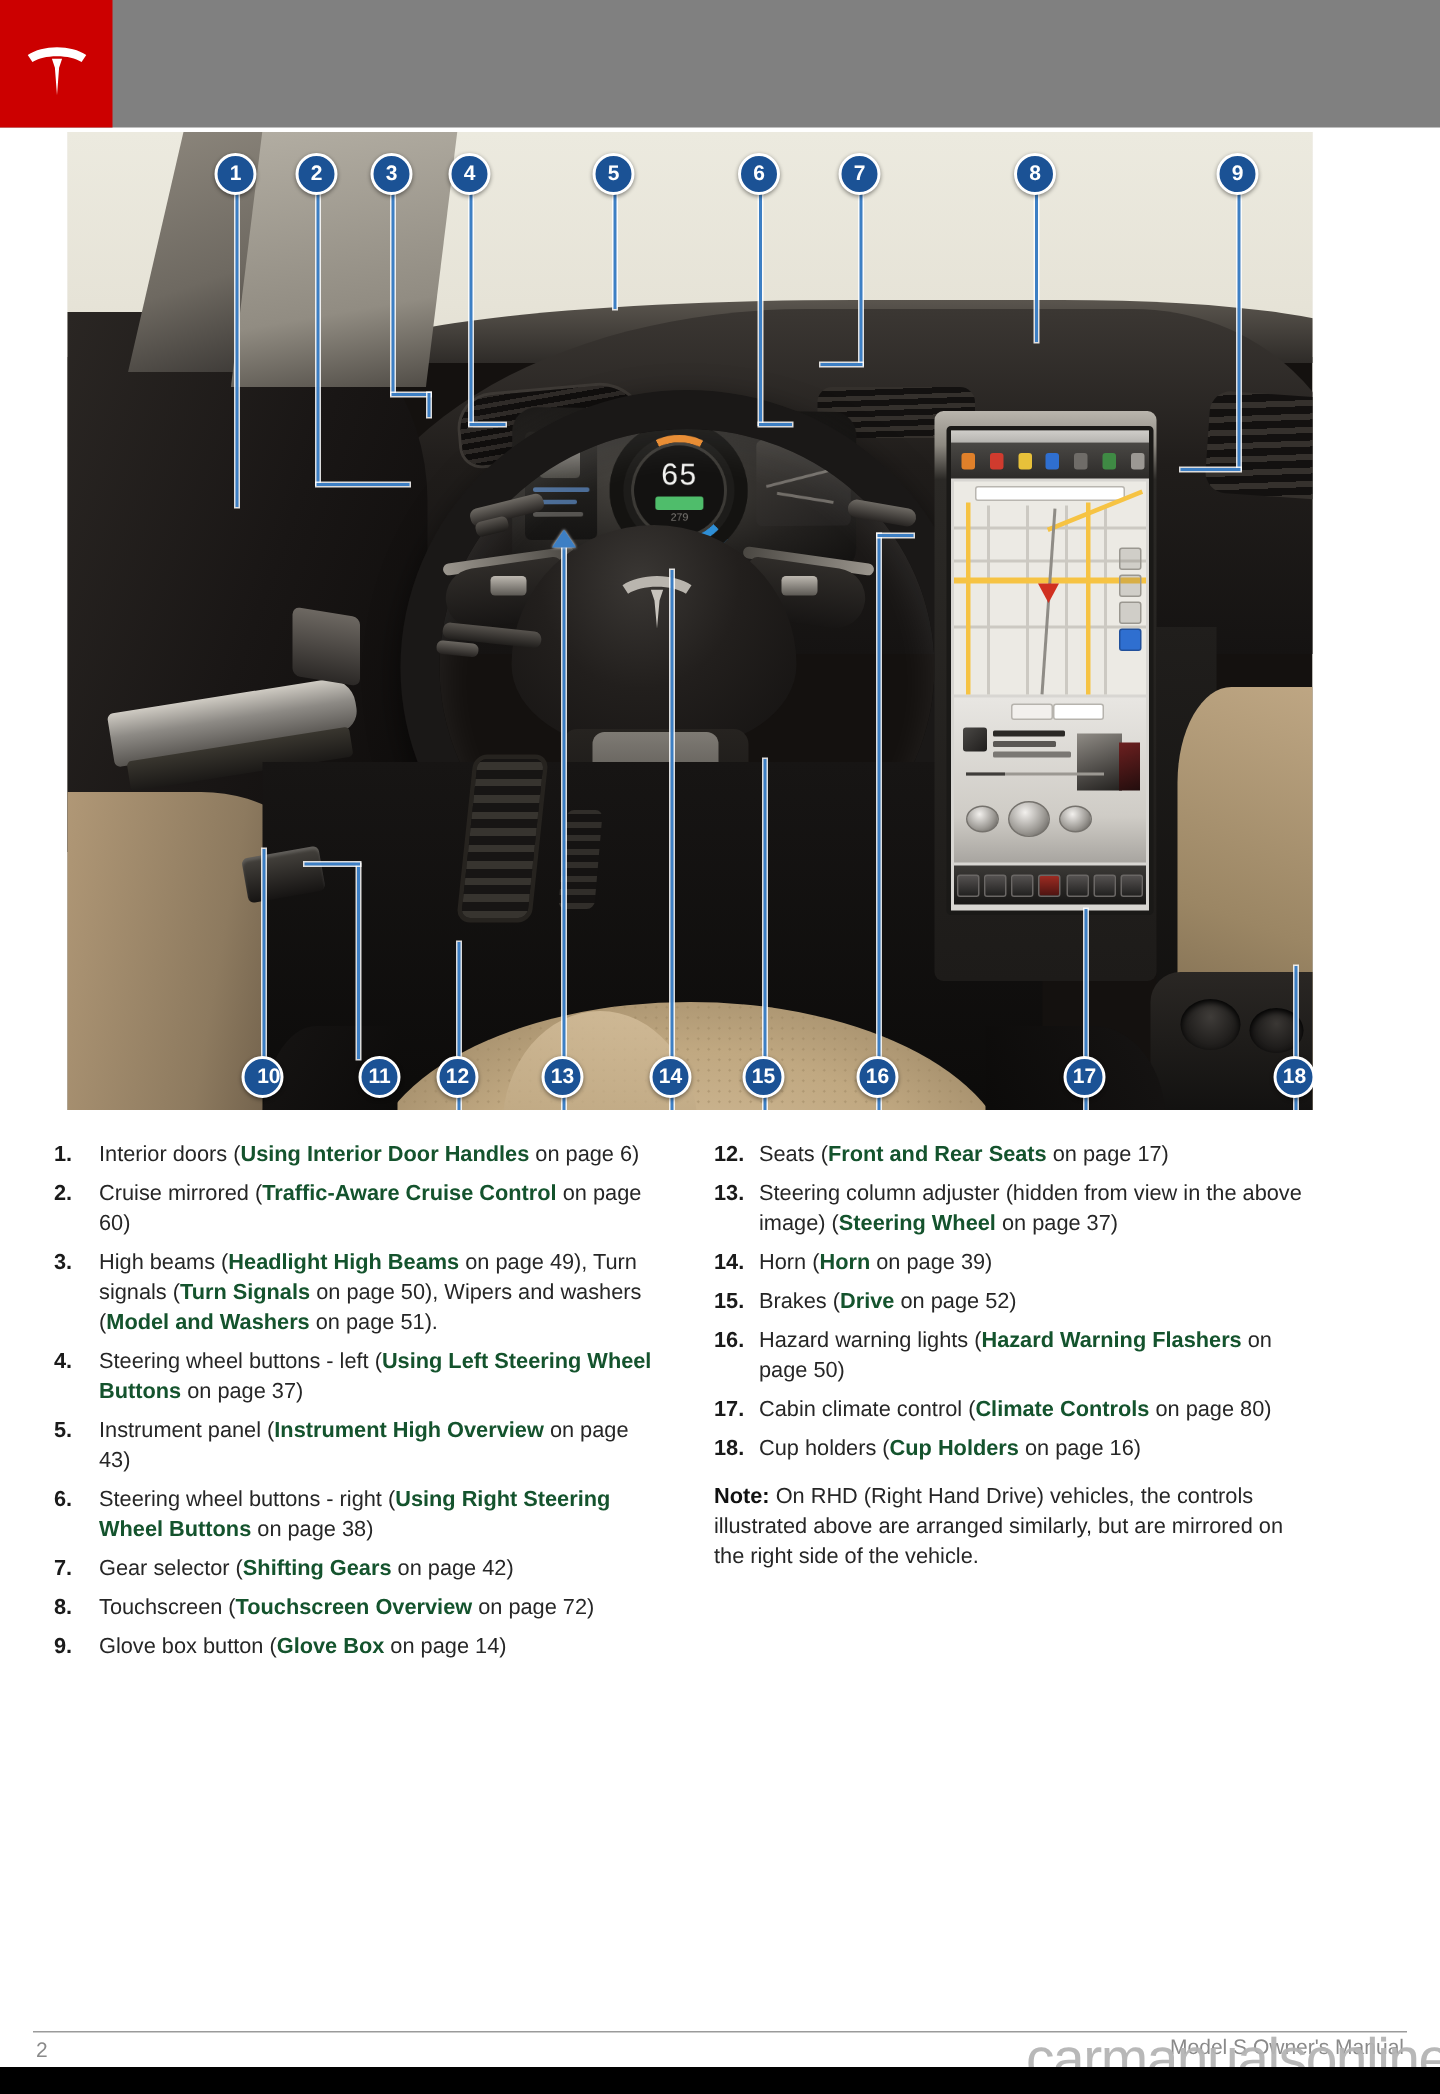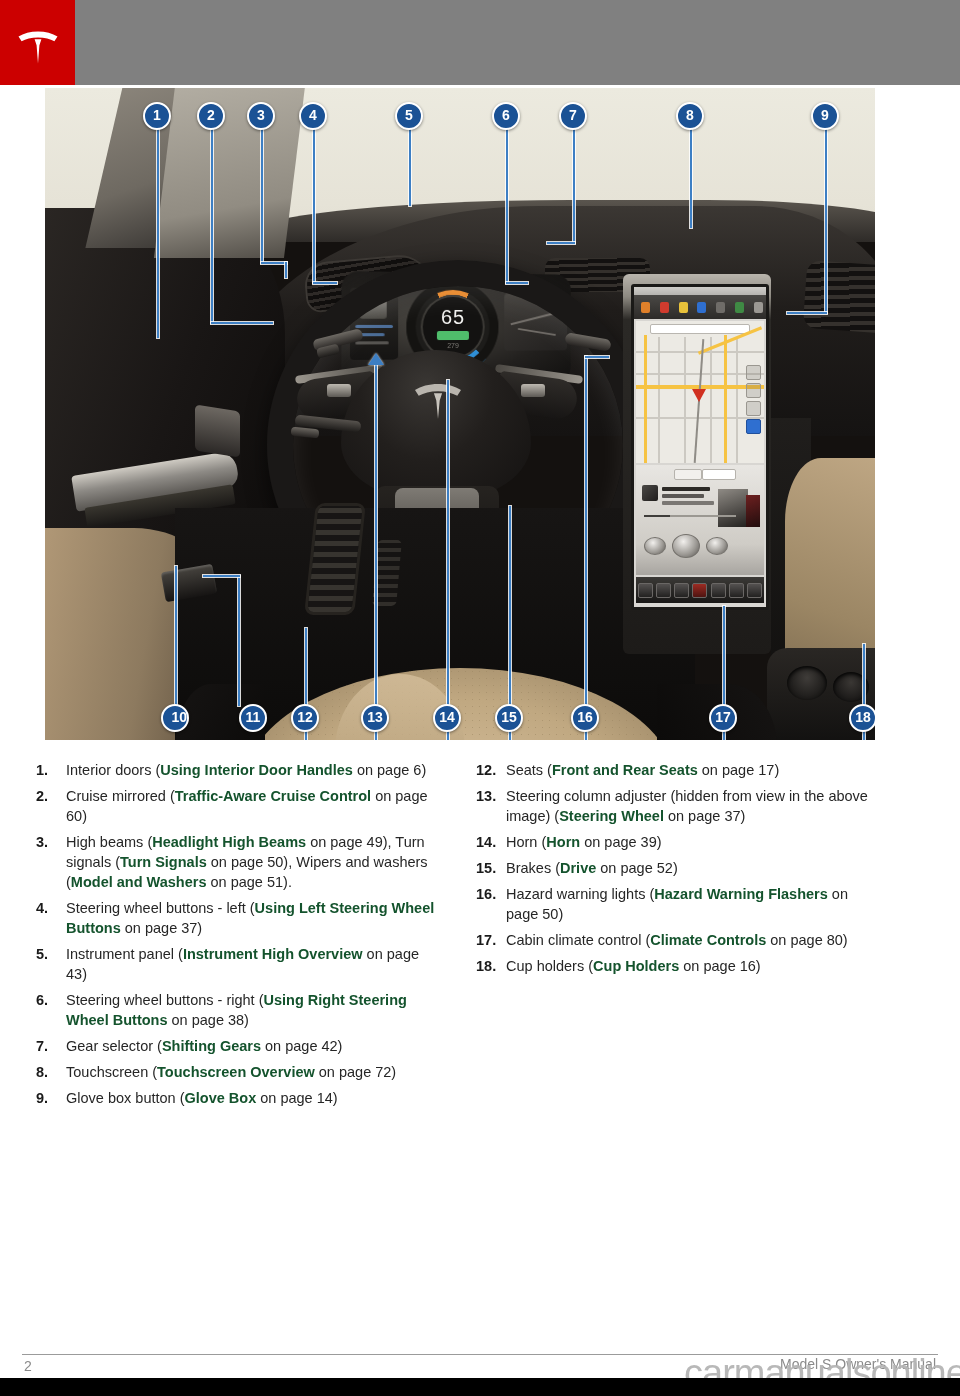--- a/index.html
+++ b/index.html
@@ -522,20 +522,21 @@
         <div class="txt"><span>Hazard warning lights (</span><span class="lnk">Hazard Warning Flashers</span><span> on page 50)</span></div>
       </div>
       <div class="item">
         <div class="num">17.</div>
         <div class="txt"><span>Cabin climate control (</span><span class="lnk">Climate Controls</span><span> on page 80)</span></div>
       </div>
       <div class="item">
         <div class="num">18.</div>
         <div class="txt"><span>Cup holders (</span><span class="lnk">Cup Holders</span><span> on page 16)</span></div>
       </div>
+      <div class="note" id="note-block"><b>Note:</b><span> On RHD (Right Hand Drive) vehicles, the controls illustrated above are arranged similarly, but are mirrored on the right side of the vehicle.</span></div>
   </div>
 </div>
 
 <div class="footer-rule"></div>
 <div class="footer-page">2</div>
 <div class="footer-title">Model S Owner's Manual</div>
 <div class="watermark">carmanualsonline.info</div>
 <div class="blackbar"></div>
 
 </body></html>

